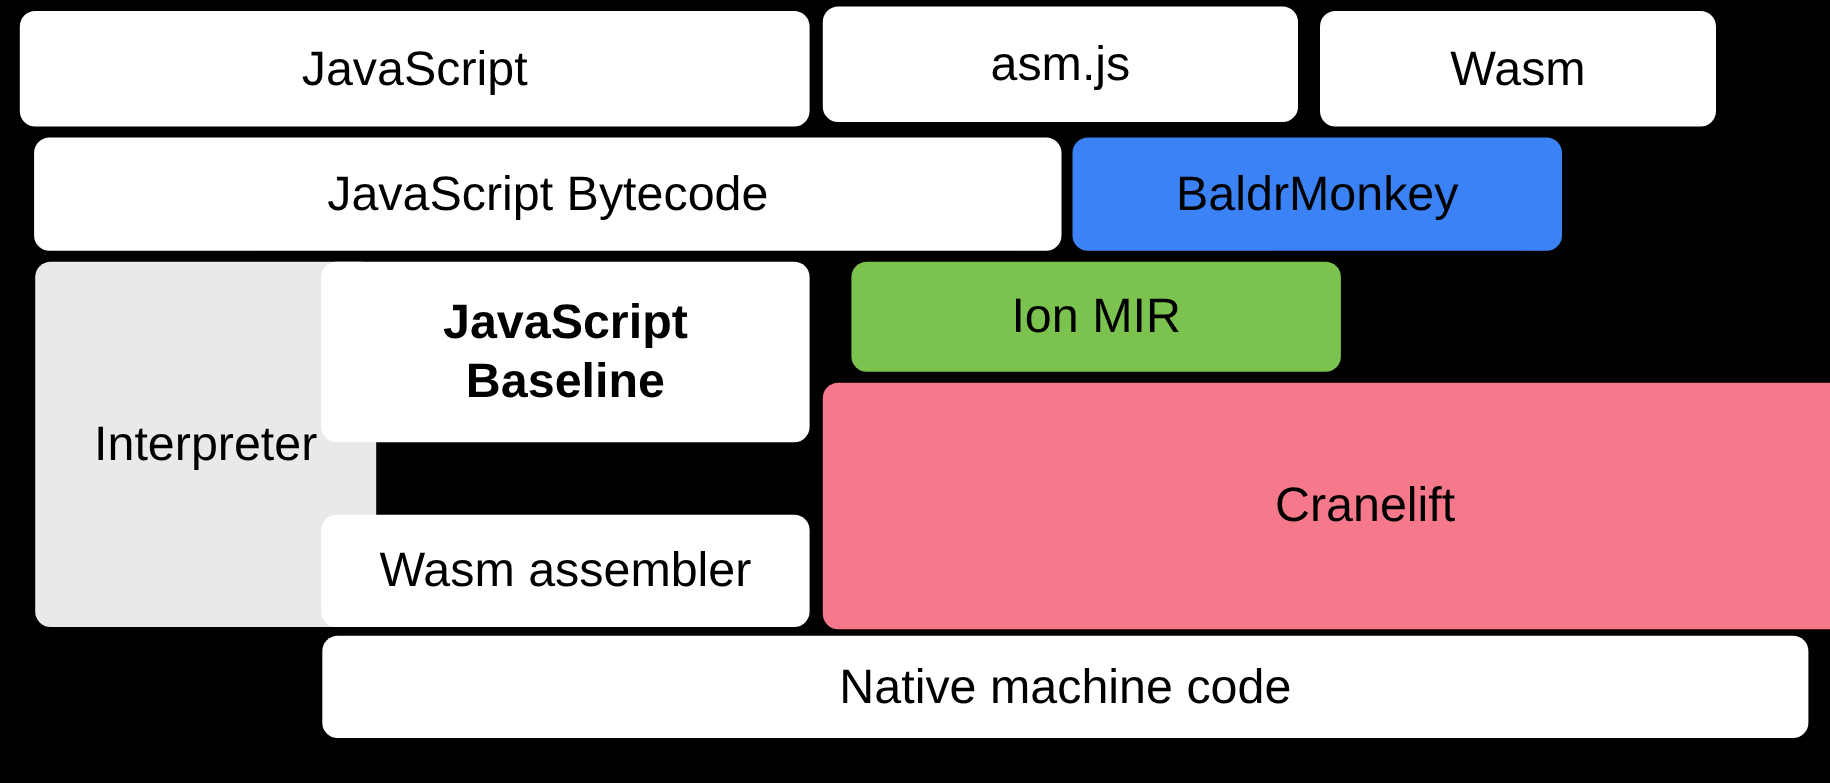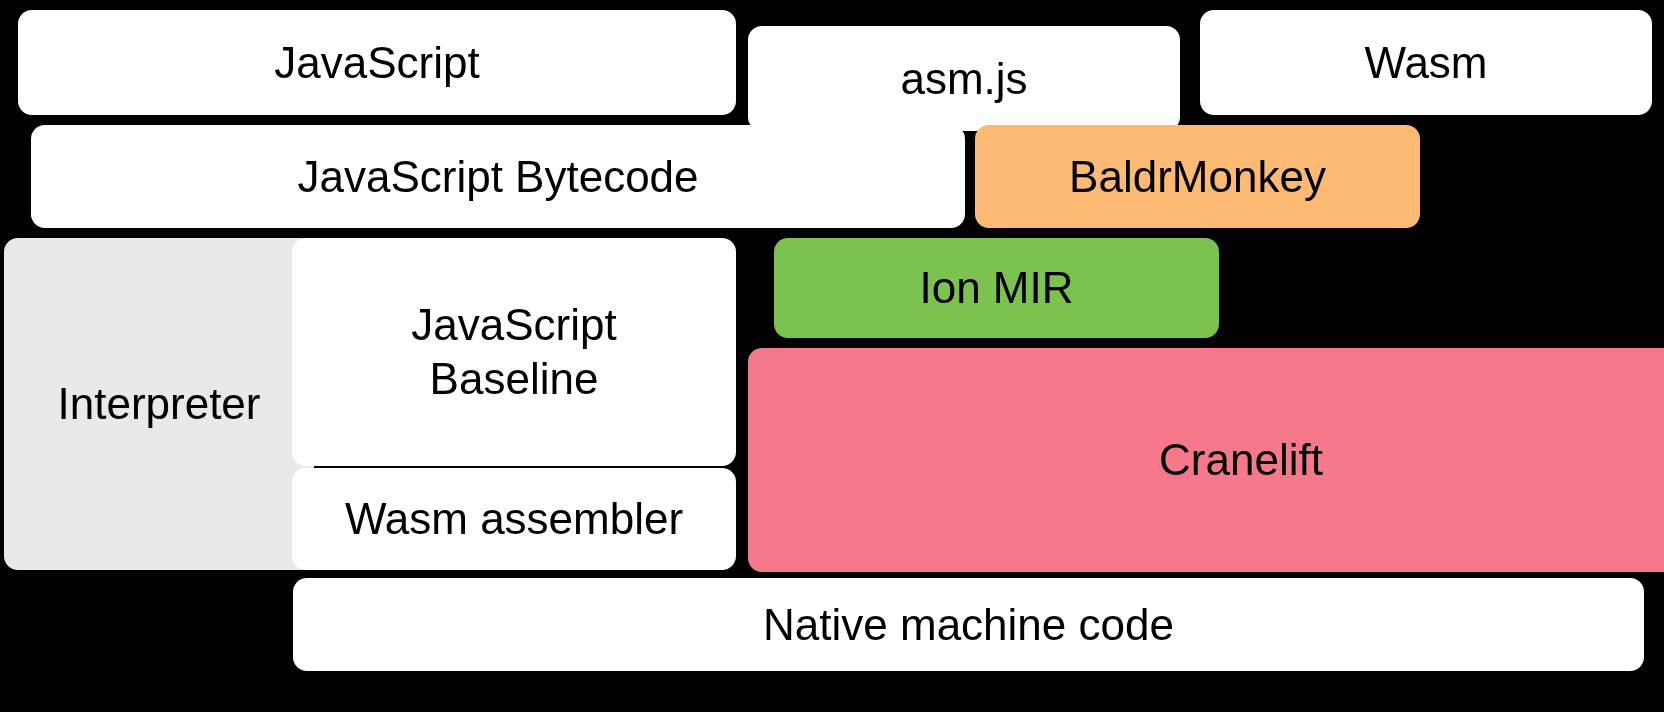--- a/index.html
+++ b/index.html
@@ -24,26 +24,26 @@
     justify-content: center;
     text-align: center;
     color: #000;
     font-size: 44px;
     line-height: 1.22;
   }
   .label { display: block; }
 
   
   .n-javascript   { left: 18px;   top: 10px;  width: 718px;  height: 105px; }
-  .n-asmjs        { left: 748px;  top: 26px;  width: 432px;  height: 105px; }
-  .n-wasm         { left: 1200px; top: 10px;  width: 452px;  height: 105px; }
+  .n-asmjs        { left: 748px;  top: 6px;  width: 432px;  height: 105px; }
+  .n-wasm         { left: 1200px; top: 10px;  width: 360px;  height: 105px; }
   .n-bytecode     { left: 18px;   top: 125px; width: 934px;  height: 103px; margin-left: 13px; }
   .n-baldrmonkey  { left: 975px;  top: 125px; width: 445px;  height: 103px; }
-  .n-interpreter  { left: 4px;   top: 238px; width: 310px;  height: 332px; }
-  .n-baseline     { left: 292px;  top: 238px; width: 444px;  height: 228px; }
+  .n-interpreter  { left: 32px;   top: 238px; width: 310px;  height: 332px; }
+  .n-baseline     { left: 292px;  top: 238px; width: 444px;  height: 164px; font-weight: bold; }
   .n-baseline .label { max-width: 300px; }
   .n-ionmir       { left: 748px;  top: 238px; width: 445px;  height: 100px; margin-left: 26px; }
   .n-cranelift    { left: 748px;  top: 348px; width: 986px;  height: 224px; }
   .n-macro        { left: 292px;  top: 468px; width: 444px;  height: 102px; }
   .n-native       { left: 293px;  top: 578px; width: 1351px; height: 93px; }
 </style>
 </head>
 <body>
 
 <div id="canvas" style="background: rgb(0, 0, 0);">
@@ -57,21 +57,21 @@
   </div>
 
   <div class="node n-wasm" style="background: rgb(255, 255, 255);">
     <span class="label">Wasm</span>
   </div>
 
   <div class="node n-bytecode" style="background: rgb(255, 255, 255);">
     <span class="label">JavaScript Bytecode</span>
   </div>
 
-  <div class="node n-baldrmonkey" style="background: #fdba74;">
+  <div class="node n-baldrmonkey" style="background: #3b82f6;">
     <span class="label">BaldrMonkey</span>
   </div>
 
   <div class="node n-interpreter" style="background: rgb(233, 233, 233);">
     <span class="label">Interpreter</span>
   </div>
 
   <div class="node n-baseline" style="background: rgb(255, 255, 255);">
     <span class="label">JavaScript Baseline</span>
   </div>

